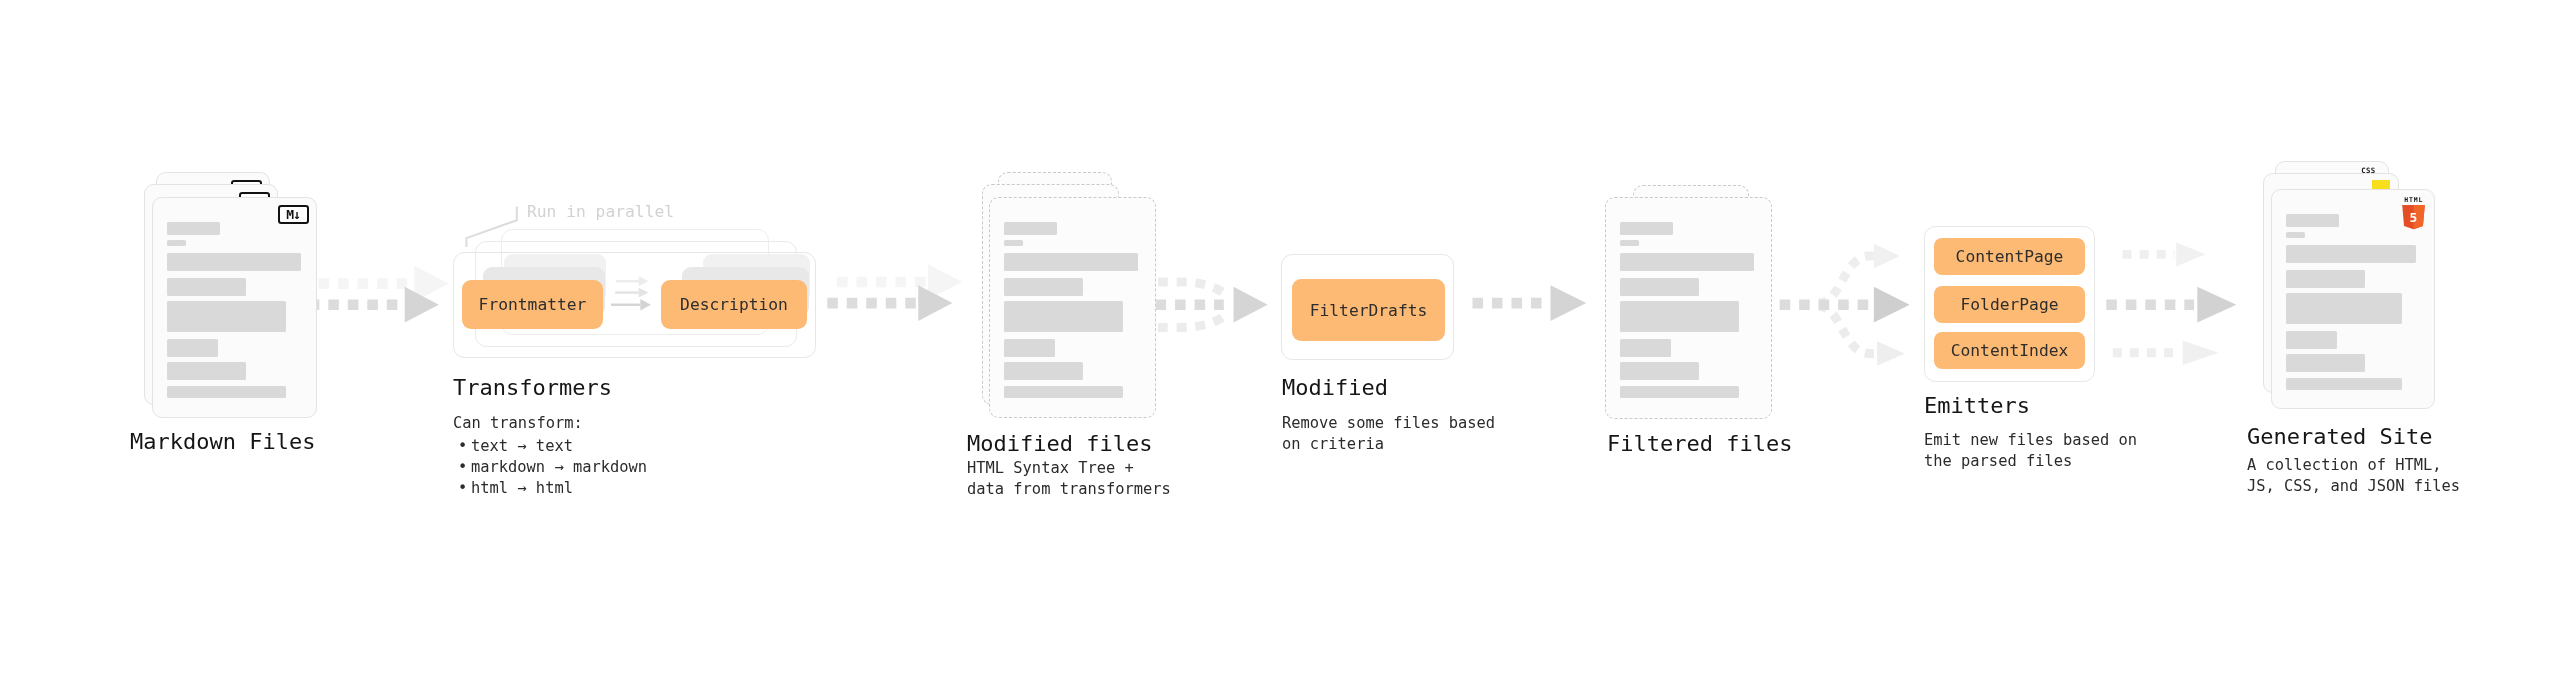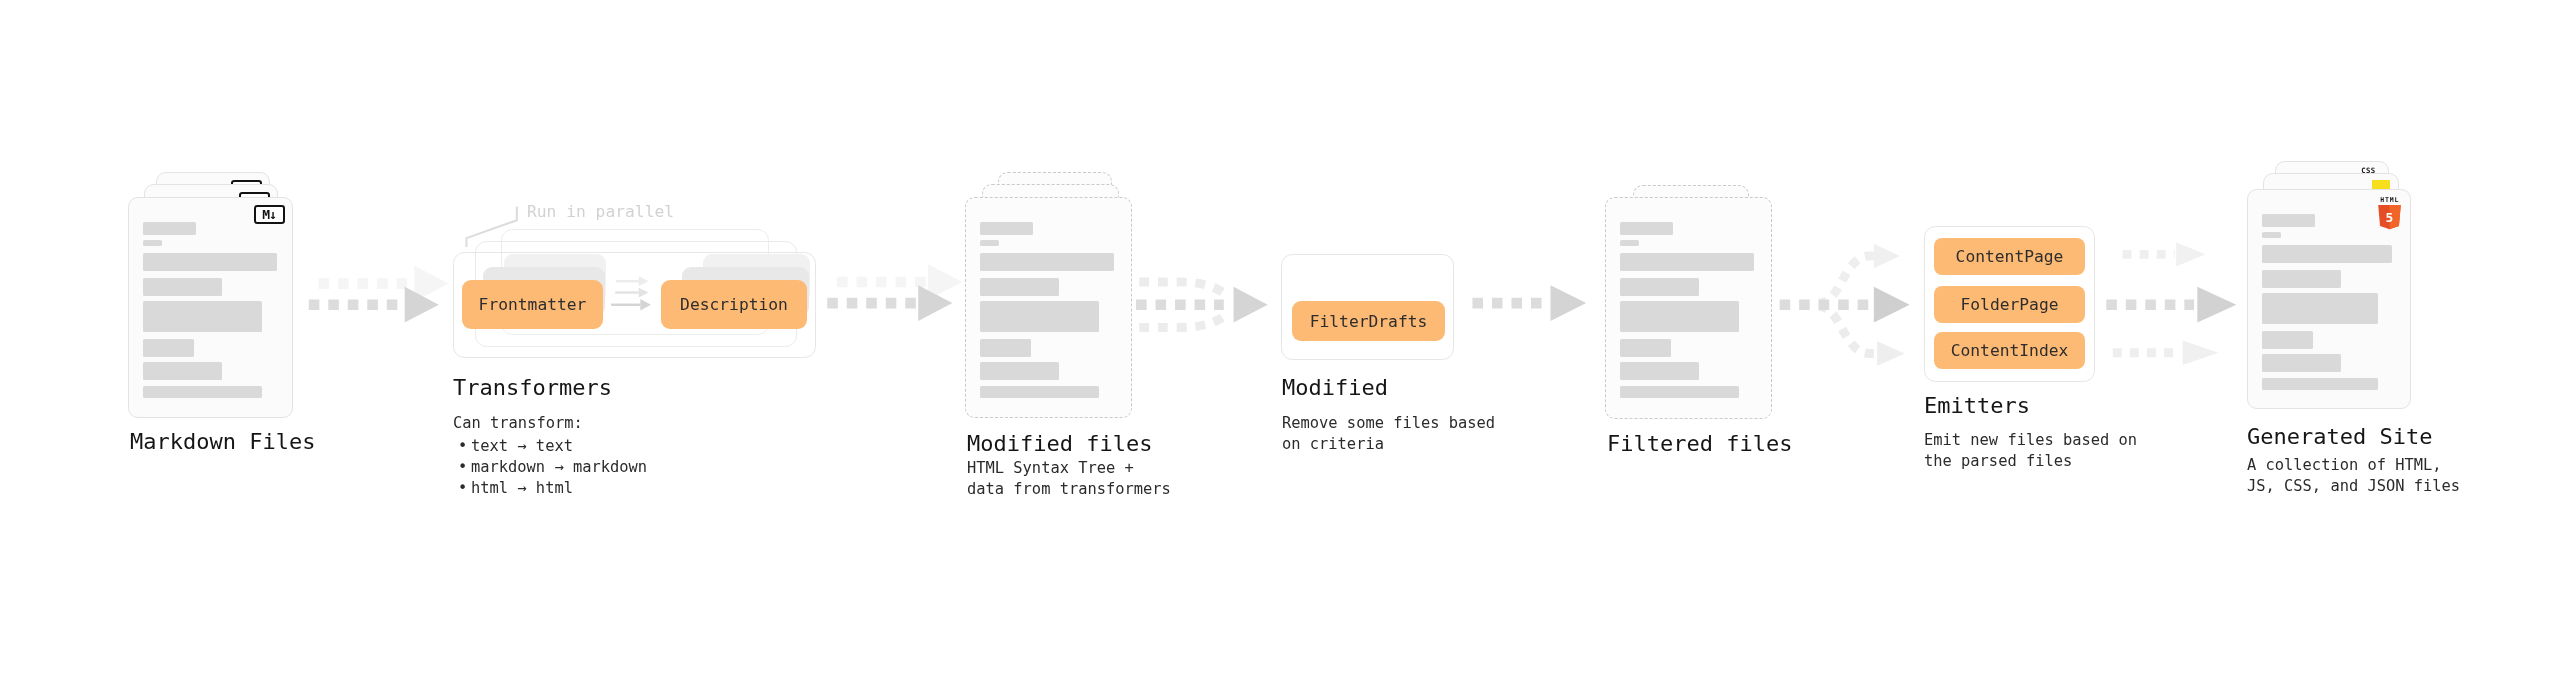--- a/index.html
+++ b/index.html
@@ -81,21 +81,21 @@
     font-size: 15.4px; color: #2b2b2b; line-height: 21px;
     white-space: nowrap;
   }
   .stage-desc ul { list-style: none; margin-top: 1.6px; }
   .stage-desc li { padding-left: 18px; position: relative; }
   .stage-desc li::before { content: "•"; position: absolute; left: 4.9px; }
   .annotation {
     position: absolute;
     font-size: 16.3px; color: #d2d2d2; white-space: nowrap;
   }
-  .z1 { z-index: 1; } .z2 { z-index: 2; } .z3 { z-index: 3; }
+  .z1 { z-index: 1; } .z2 { z-index: 2; } .z3 { z-index: 3; margin-left: 24px; }
 </style>
 </head>
 <body>
 
 <div class="canvas">
 
   <svg class="arrows" width="2576" height="681" viewBox="0 0 3170 838">
 
     <g>
       <g transform="translate(12,-26)" opacity="0.45">
@@ -219,21 +219,21 @@
     </div>
     <div class="stage-label" style="left:967px; top:431px;">Modified files</div>
     <div class="stage-desc" style="left:967px; top:458px;">
       <div>HTML Syntax Tree +</div>
       <div>data from transformers</div>
     </div>
   </div>
 
   <div>
     <div class="proc-outline" style="left:1281px; top:254px; width:173px; height:106px;"></div>
-    <div class="gray-box" style="left:1292px; top:279px; width:153px; height:40px;margin-top:22px;">FilterDrafts</div>
+    <div class="gray-box" style="left:1292px; top:279px; width:153px; height:62px;">FilterDrafts</div>
     <div class="stage-label" style="left:1282px; top:375px;">Modified</div>
     <div class="stage-desc" style="left:1282px; top:413px;">
       <div>Remove some files based</div>
       <div>on criteria</div>
     </div>
   </div>
 
   <div>
     <div class="file-card dashed z1" style="left:1633px; top:185px; width:116px; height:221px;"></div>
     <div class="file-card dashed z2" style="left:1605px; top:197px; width:167px; height:222px;">

